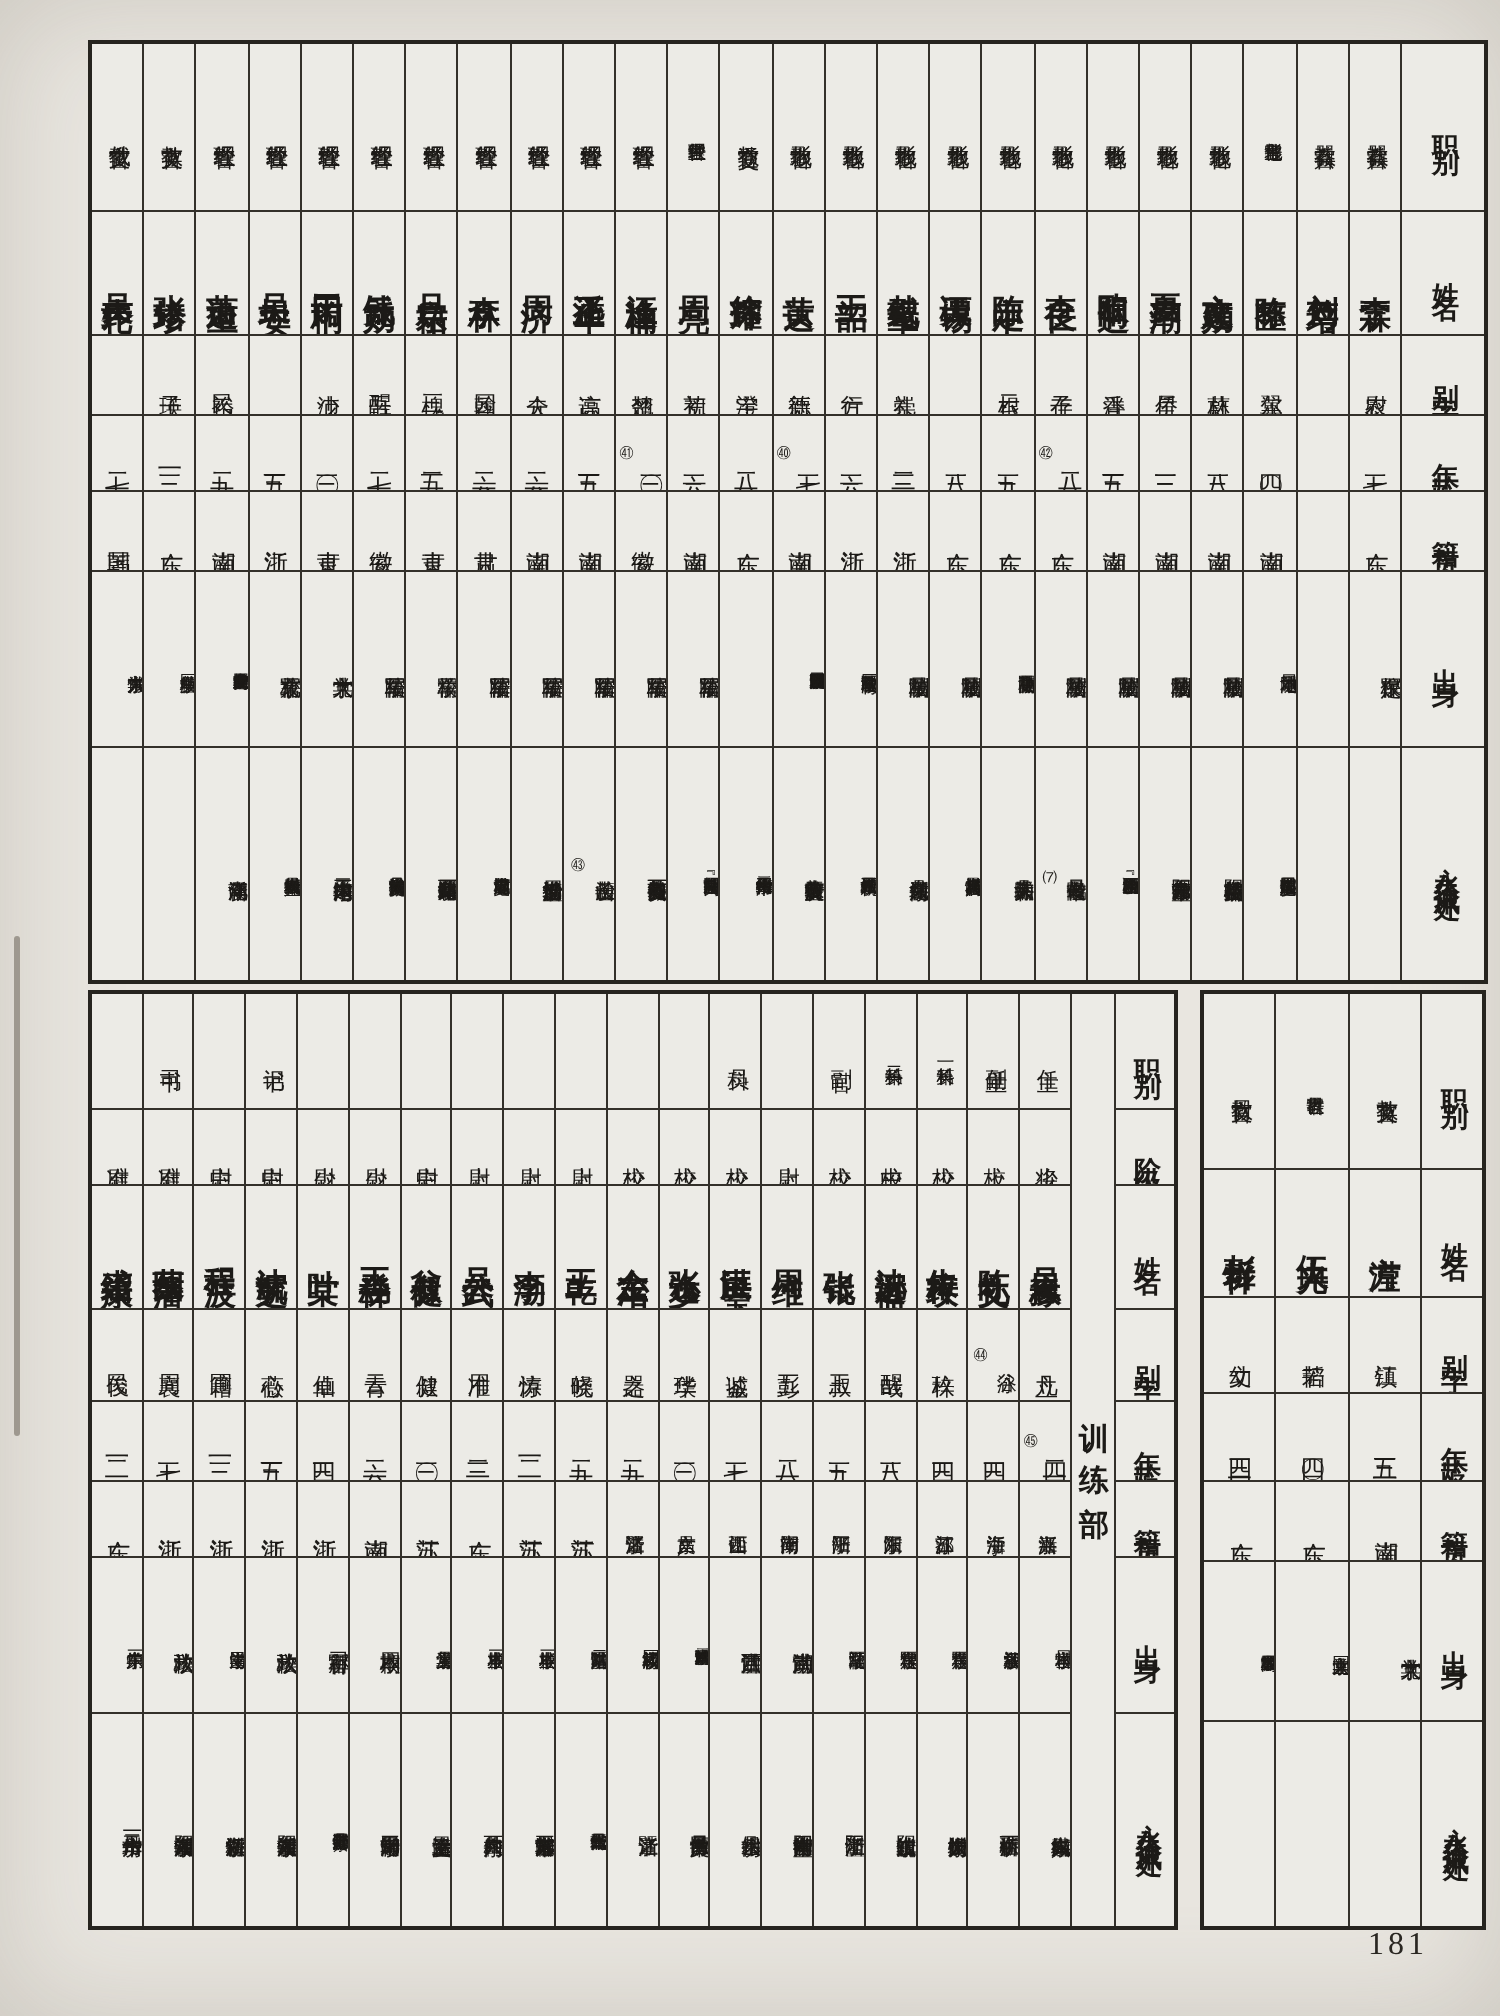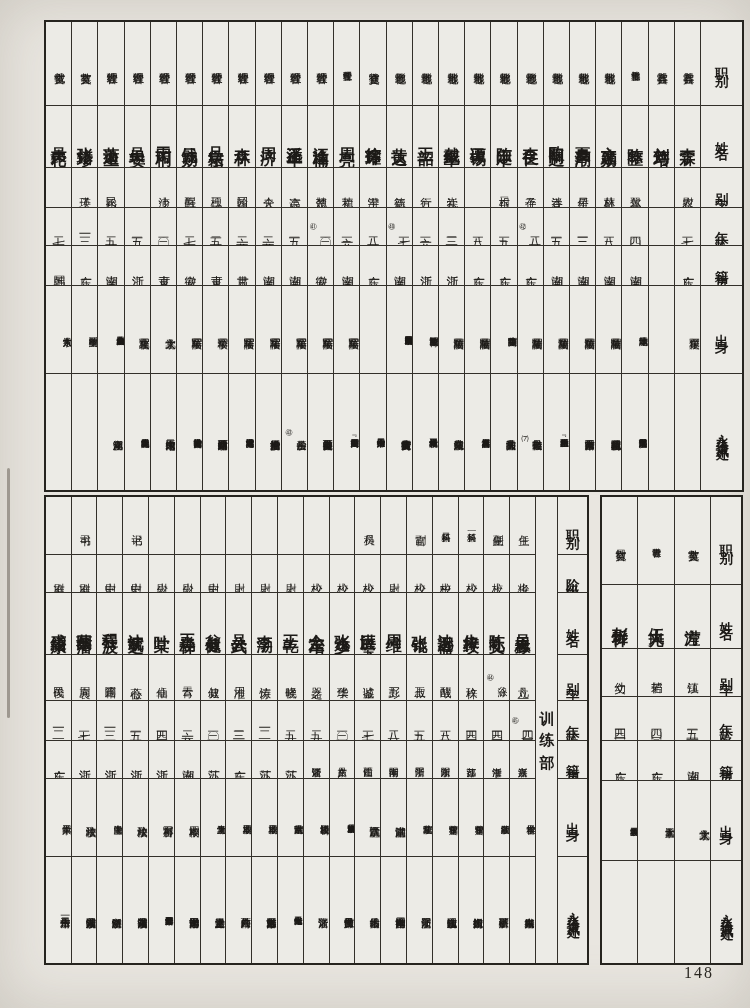--- a/index.html
+++ b/index.html
@@ -533,13 +533,13 @@
       <div class="cell c-title" style="height: 88px;">日文教官</div>
       <div class="cell c-name" style="height: 64px;">彭忻祥</div>
       <div class="cell c-zi" style="height: 48px;">幼文</div>
       <div class="cell c-age" style="height: 44px;">三四</div>
       <div class="cell c-origin" style="height: 40px;">广东</div>
       <div class="cell c-bg xs" style="height: 80px;">日本大阪高等工业学校</div>
       <div class="cell c-addr" style="height: 102px;"></div>
     </div>
   </div>
 
-<div id="page-number">148</div>
+<div id="page-number">181</div>
 
 </body></html>

